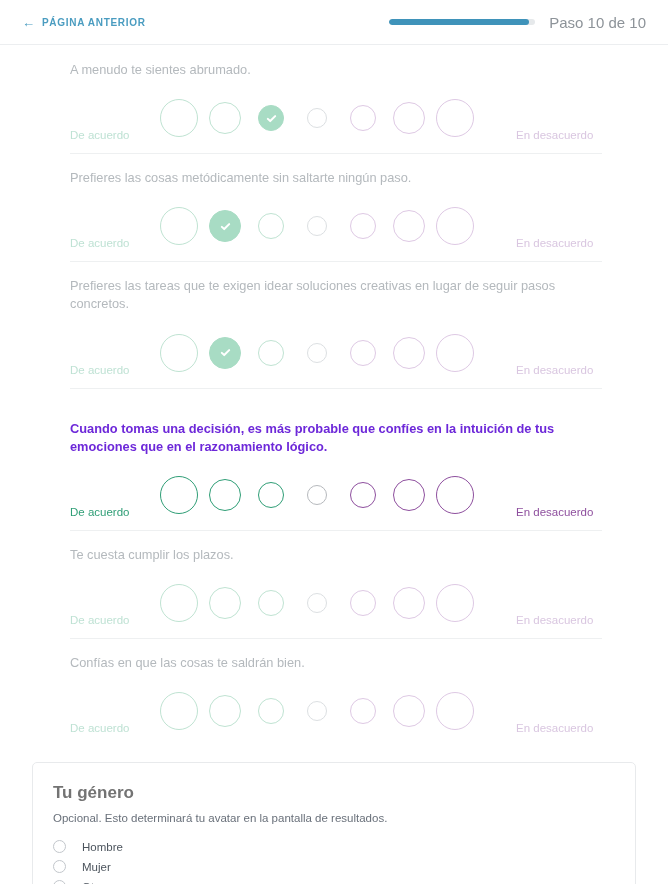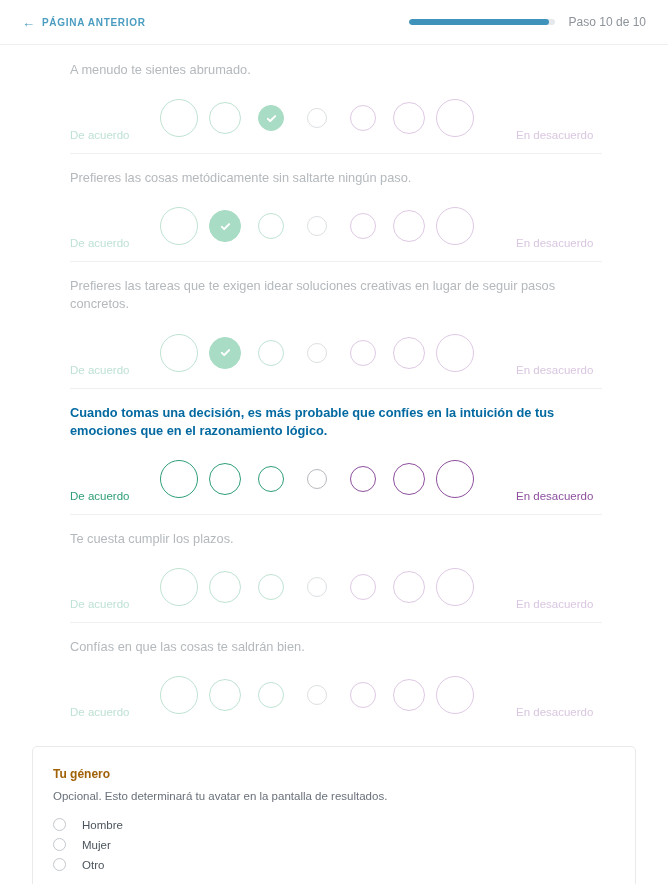--- a/index.html
+++ b/index.html
@@ -59,21 +59,21 @@
     border-radius: 3px;
     background: #e6e9eb;
     overflow: hidden;
   }
   .progress-fill {
     height: 100%;
     background: #3f93ba;
     border-radius: 3px;
   }
   .step-text {
-    font-size: 12px;
+    font-size: 15px;
     color: #8d9399;
     white-space: nowrap;
   }
 
   
   .questions {
     padding: 0 0 0 4px;
   }
   .q-row {
     position: relative;
@@ -91,22 +91,23 @@
     background: #eef0f1;
   }
   .q-text {
     font-size: 12.8px;
     line-height: 1.42;
     color: #b4b9bd;
     margin: 0 0 0 0;
     padding-top: 2px;
   }
   .q-row.active .q-text {
-    color: #0369a1;
+    color: #6d28d9;
     font-weight: 700;
+    margin-top: 16px;
   }
   .q-scale {
     display: flex;
     align-items: flex-end;
     margin-top: 16px;
     height: 46px;
   }
   .scale-label {
     font-size: 11.5px;
     white-space: nowrap;
@@ -175,23 +176,23 @@
     padding: 16px 32px 0 32px;
   }
   .gender-card {
     border: 1px solid #e8eaec;
     border-radius: 5px;
     background: #ffffff;
     padding: 20px 20px 22px 20px;
     box-sizing: border-box;
   }
   .gender-title {
-    font-size: 12px;
+    font-size: 17px;
     font-weight: 700;
-    color: #a16207;
+    color: #737373;
     margin: 0 0 9px 0;
   }
   .gender-sub {
     font-size: 11.5px;
     color: #69707a;
     margin: 0 0 16px 0;
   }
   .radio-row {
     display: flex;
     align-items: center;

